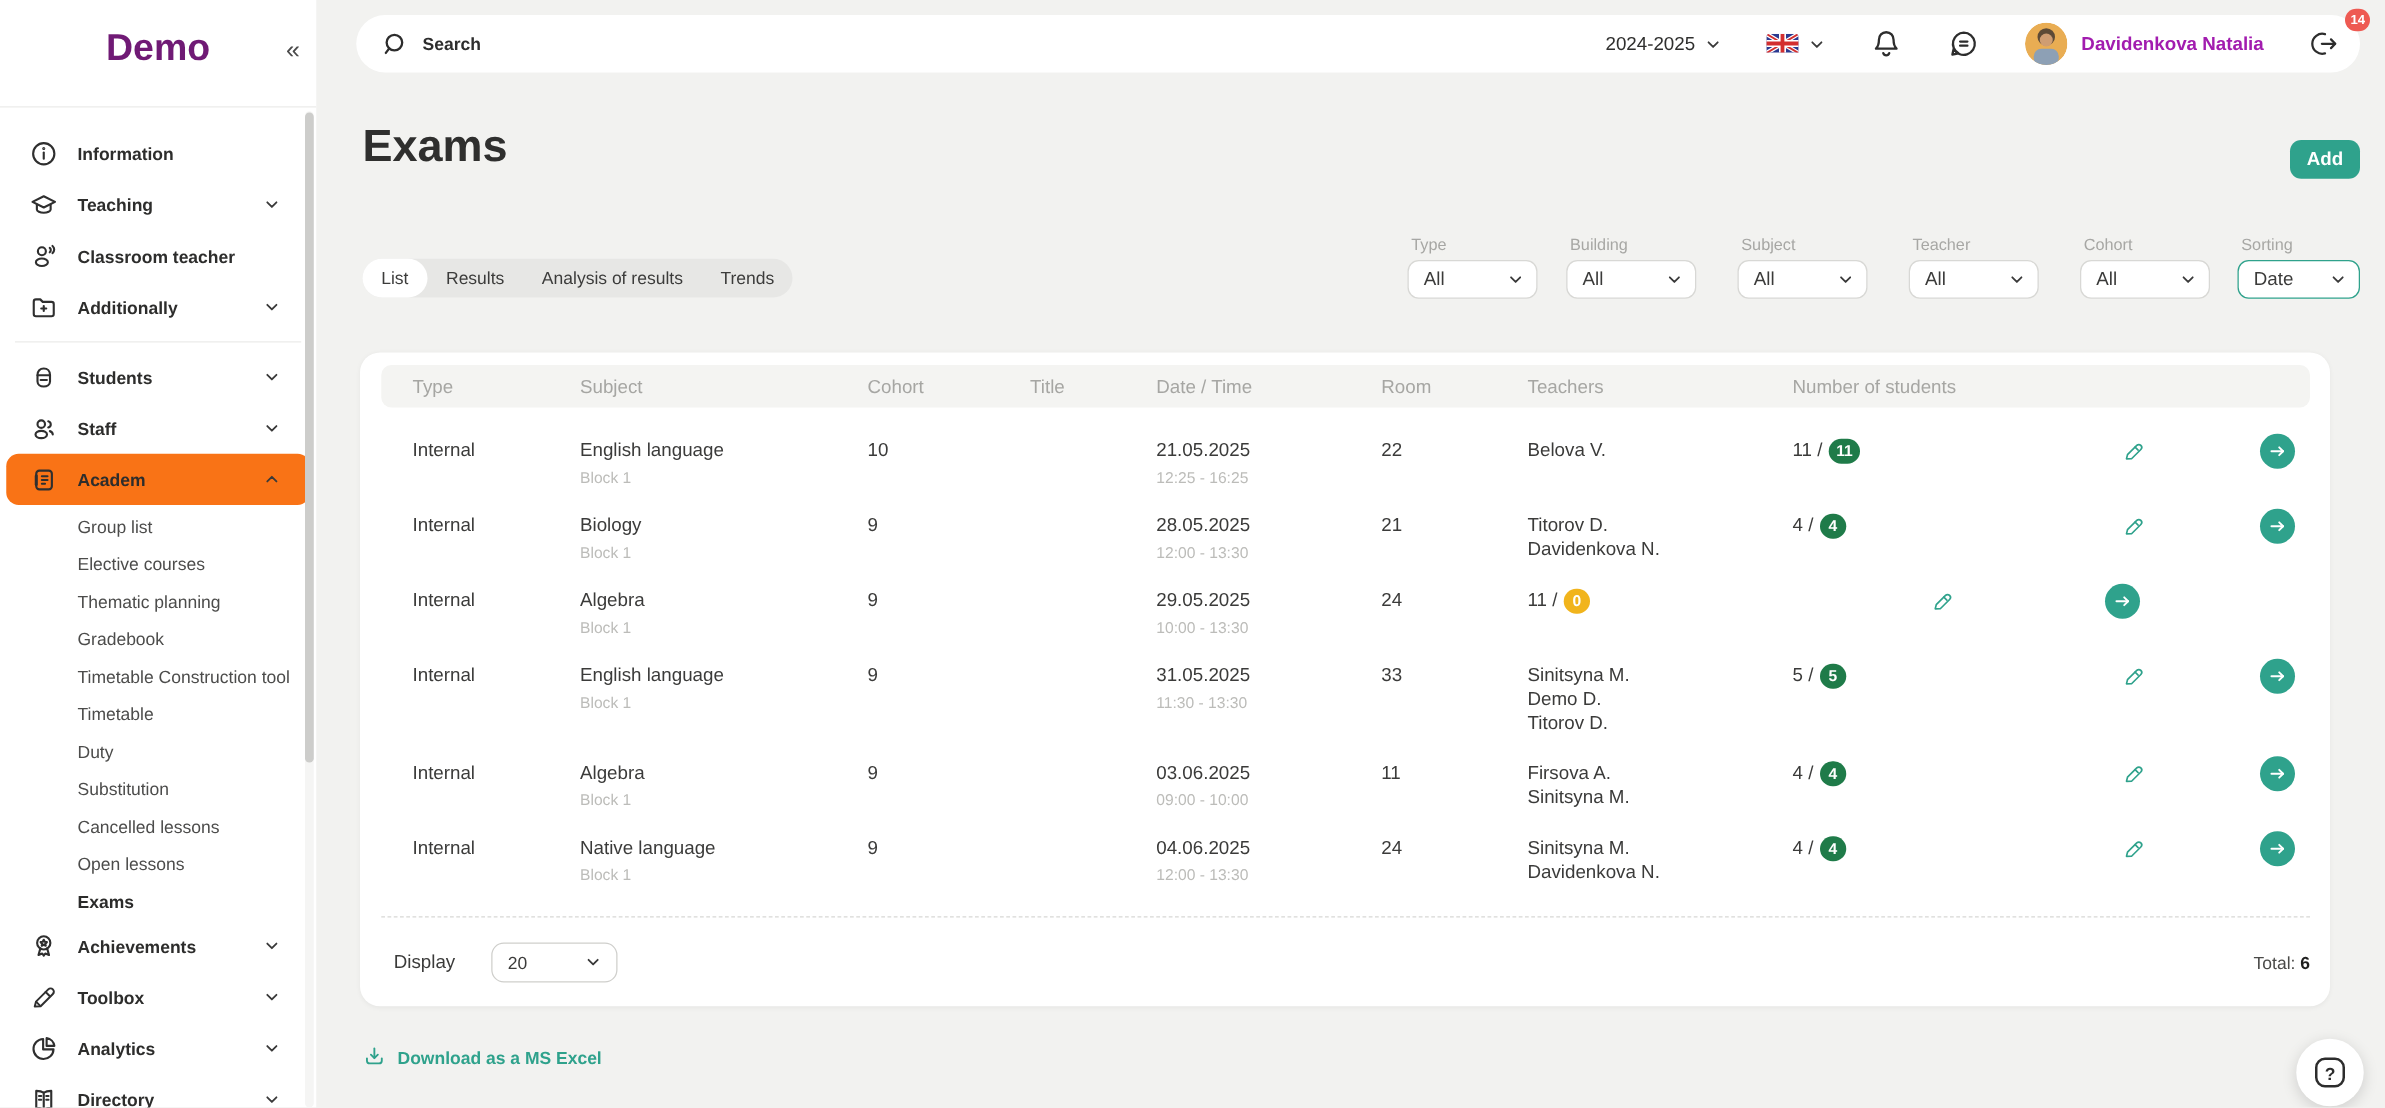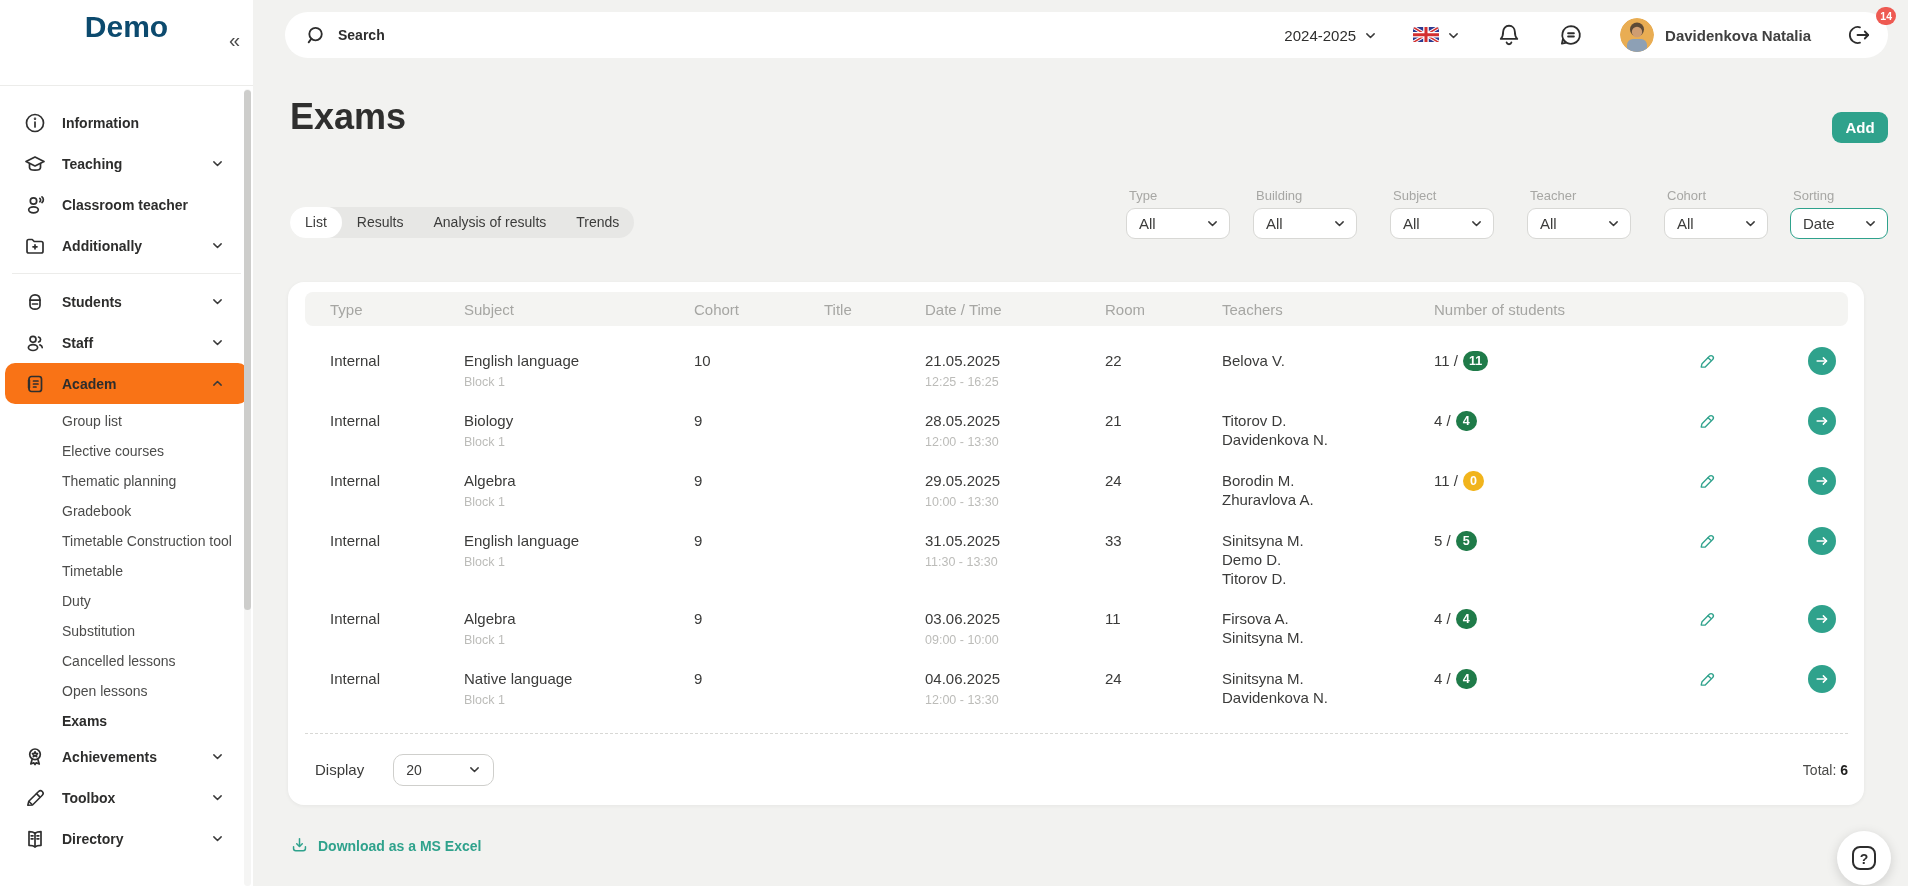--- a/index.html
+++ b/index.html
@@ -2,21 +2,21 @@
 <html><head>
 <meta charset="utf-8">
 <style>
   *{margin:0;padding:0;box-sizing:border-box;font-family:"Liberation Sans","DejaVu Sans",sans-serif;}
   html,body{width:1908px;height:886px;overflow:hidden;background:#f2f2f0;}
   .app{position:relative;width:1908px;height:886px;background:#f2f2f0;}
 
   
   .sidebar{position:absolute;left:0;top:0;width:253px;height:886px;background:#fff;z-index:5;}
   .sb-head{position:relative;height:86px;border-bottom:1px solid #ececea;}
-  .sb-title{position:absolute;left:0;right:0;top:10px;text-align:center;font-size:30px;font-weight:800;color:#0c4a6e;}
+  .sb-title{position:absolute;left:0;right:0;top:22px;text-align:center;font-size:30px;font-weight:800;color:#701a75;}
   .sb-collapse{position:absolute;right:13px;top:30px;font-size:20px;color:#4a4a4a;cursor:pointer;line-height:20px;}
   .sb-divider{height:1px;background:#ececea;margin:0 12px;}
   .sb-group{padding:16px 0 7px;}
   .sb-group.g2{padding-top:7px;}
   .sb-item{height:41px;display:flex;align-items:center;padding:0 29px 0 23px;cursor:pointer;}
   .sb-item .ic{width:24px;height:24px;color:#2f2f2f;flex:none;}
   .sb-item .ic svg{width:24px;height:24px;display:block;}
   .sb-item .lbl{margin-left:15px;font-size:14px;font-weight:700;color:#2d2d2c;white-space:nowrap;}
   .sb-item .chev{margin-left:auto;width:13px;color:#3a3a3a;display:flex;}
   .sb-item .chev svg{width:13px;height:13px;}
@@ -39,21 +39,21 @@
   .tb-chev{margin-left:8px;display:flex;color:#3a3a3a;}
   .tb-chev svg{width:13px;height:13px;}
   .gap36{margin-left:36px;}
   .flag{width:26px;height:17px;border-radius:3px;overflow:hidden;display:block;}
   .bell-wrap{position:relative;width:26px;height:26px;}
   .bell-wrap svg{width:26px;height:26px;display:block;}
   .notif-badge{position:absolute;top:-5px;right:-8px;min-width:18px;height:18px;border-radius:9px;background:#ee5a52;color:#fff;font-size:10.5px;font-weight:700;display:flex;align-items:center;justify-content:center;padding:0 4px;}
   .chat-wrap svg{width:26px;height:26px;display:block;}
   .avatar{width:34px;height:34px;border-radius:50%;overflow:hidden;flex:none;}
   .avatar svg{width:34px;height:34px;display:block;}
-  .uname{margin-left:11px;font-size:15px;font-weight:700;color:#404040;white-space:nowrap;}
+  .uname{margin-left:11px;font-size:15px;font-weight:700;color:#a21caf;white-space:nowrap;}
   .logout svg{width:24px;height:24px;display:block;color:#2d2d2d;}
 
   
   .page-title{position:absolute;left:290px;top:96px;font-size:36px;font-weight:800;color:#2f2f2e;}
   .add-btn{position:absolute;left:1832px;top:112px;width:56px;height:31px;background:#2fa28c;border:none;border-radius:9px;color:#fff;font-size:15px;font-weight:700;cursor:pointer;}
 
   
   .tabs{position:absolute;left:290px;top:207px;height:31px;background:#e7e7e5;border-radius:16px;display:inline-flex;align-items:center;}
   .tab{height:31px;line-height:31px;padding:0 15px;font-size:14px;color:#3c3c3b;border-radius:16px;cursor:pointer;white-space:nowrap;}
   .tab.active{background:#fff;}
@@ -240,20 +240,34 @@
             <span class="lbl">Toolbox</span>
             <span class="chev">
               <svg viewBox="0 0 16 16" fill="none" stroke="currentColor" stroke-linecap="round" stroke-linejoin="round" stroke-width="1.8">
                 <path d="M3.5 6 8 10.5 12.5 6"></path>
               </svg>
             </span>
           </div>
           <div class="sb-item">
             <span class="ic">
               <svg viewBox="0 0 24 24" fill="none" stroke="currentColor" stroke-linecap="round" stroke-linejoin="round" stroke-width="1.7">
+                <path d="M11.5 4.2a8 8 0 1 0 8.3 8.3h-8.3z"></path>
+                <path d="M14.3 3.5a7.2 7.2 0 0 1 6.2 6.2h-6.2z"></path>
+              </svg>
+            </span>
+            <span class="lbl">Analytics</span>
+            <span class="chev">
+              <svg viewBox="0 0 16 16" fill="none" stroke="currentColor" stroke-linecap="round" stroke-linejoin="round" stroke-width="1.8">
+                <path d="M3.5 6 8 10.5 12.5 6"></path>
+              </svg>
+            </span>
+          </div>
+          <div class="sb-item">
+            <span class="ic">
+              <svg viewBox="0 0 24 24" fill="none" stroke="currentColor" stroke-linecap="round" stroke-linejoin="round" stroke-width="1.7">
                 <path d="M12 6.2C10.4 5 8.5 4.7 6 4.7v13.6c2.5 0 4.4.3 6 1.5 1.6-1.2 3.5-1.5 6-1.5V4.7c-2.5 0-4.4.3-6 1.5z"></path>
                 <path d="M12 6.2v13.6"></path>
                 <path d="M8.2 8.8h1.8M8.2 11.8h1.8M14 8.8h1.8M14 11.8h1.8"></path>
               </svg>
             </span>
             <span class="lbl">Directory</span>
             <span class="chev">
               <svg viewBox="0 0 16 16" fill="none" stroke="currentColor" stroke-linecap="round" stroke-linejoin="round" stroke-width="1.8">
                 <path d="M3.5 6 8 10.5 12.5 6"></path>
               </svg>
@@ -543,24 +557,20 @@
             <div class="main"></div>
           </div>
           <div class="cell">
             <div class="main">29.05.2025</div>
             <div class="sub">10:00 - 13:30</div>
           </div>
           <div class="cell">
             <div class="main">24</div>
           </div>
           <div class="cell">
-            <div class="tline">Borodin M.</div>
-            <div class="tline">Zhuravlova A.</div>
-          </div>
-          <div class="cell">
             <div class="cnt-line">
               <span>11 /</span>
               <span class="badge yellow">0</span>
             </div>
           </div>
           <div class="edit-btn">
             <svg viewBox="0 0 24 24" fill="none" stroke="currentColor" stroke-linecap="round" stroke-linejoin="round" stroke-width="1.6">
               <path d="M5 19.3l1-4L14.9 6.4a2.75 2.75 0 0 1 3.9 3.9L9.9 19.2l-4.9.1z"></path>
               <path d="M13.3 8l2.9 2.9"></path>
             </svg>

